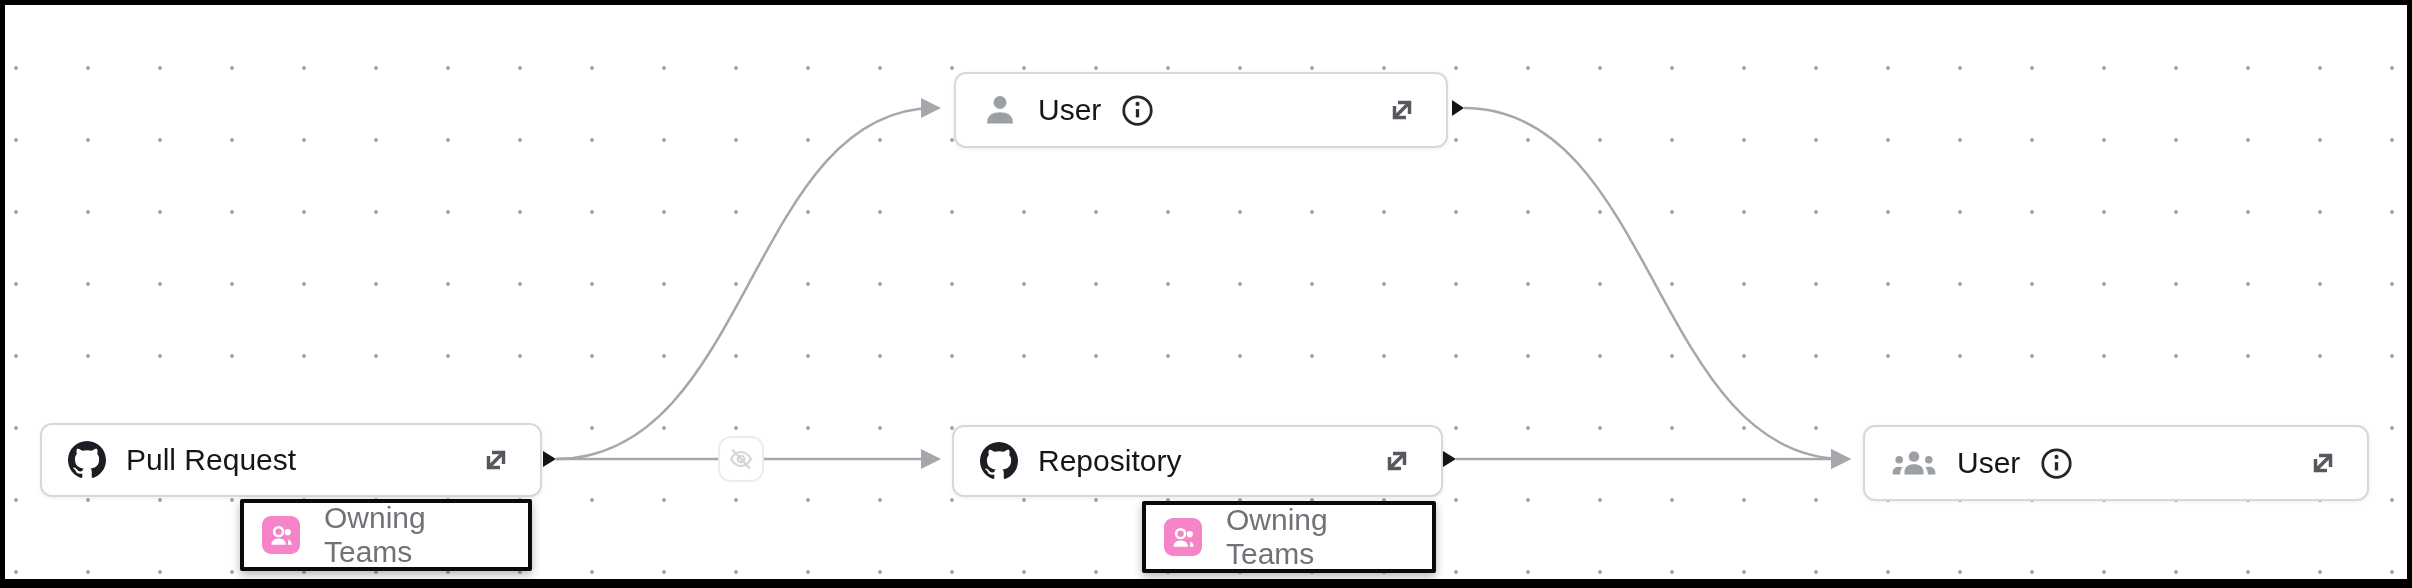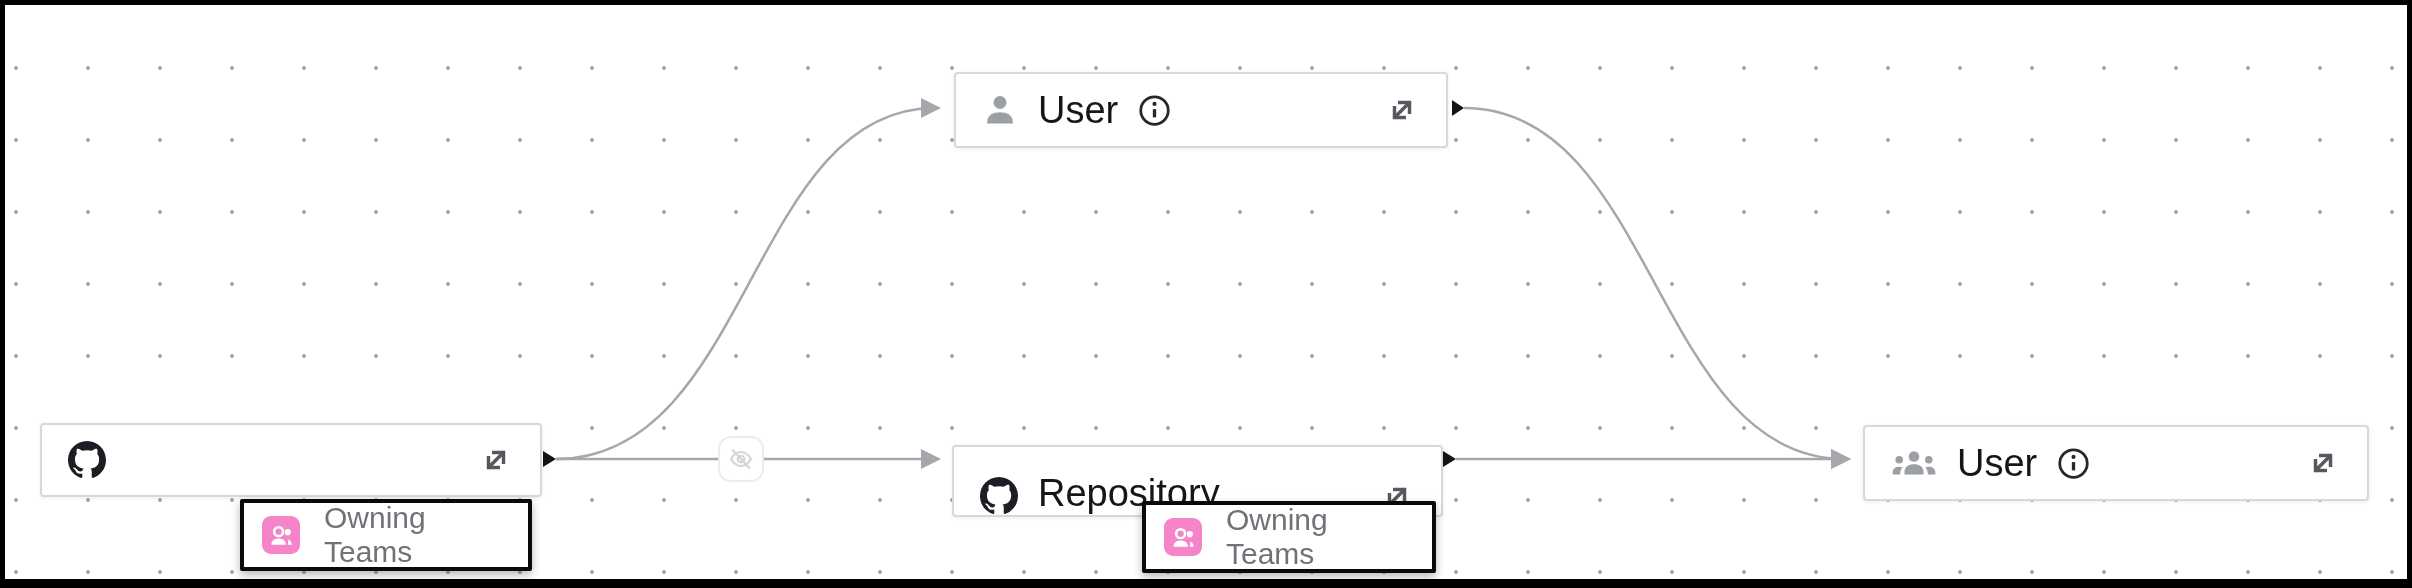--- a/index.html
+++ b/index.html
@@ -16,31 +16,31 @@
     font-family:"Liberation Sans",sans-serif;
     overflow:hidden;
   }
   .edges-layer{position:absolute;left:0;top:0;width:2402px;height:574px;}
   .edge{fill:none;stroke:#a6a6ac;stroke-width:2.5;}
   .handle{fill:#141416;}
   .node{
     position:absolute;
     background:#fff;
     border:2px solid #d8d8dc;
-    border-radius:4px;
+    border-radius:12px;
     display:flex;align-items:center;
     gap:20px;
     padding:0 26px;
     box-shadow:0 1px 4px rgba(0,0,0,.07);
-    font-size:38px;color:#161619;font-weight:500;
+    font-size:30px;color:#161619;font-weight:500;
     cursor:pointer;
   }
   .node-pull-request{left:35px;top:418px;width:502px;height:74px;}
   .node-user{left:949px;top:67px;width:494px;height:76px;}
-  .node-repository{left:947px;top:440px;width:491px;height:72px;align-items:flex-end;}
+  .node-repository{left:947px;top:420px;width:491px;height:72px;}
   .node-team{left:1858px;top:420px;width:506px;height:76px;}
   .node .label{white-space:nowrap;}
   .expand{margin-left:auto;display:flex;align-items:center;cursor:pointer;}
   .info{display:flex;align-items:center;cursor:pointer;}
   .chip{
     position:absolute;
     background:#fff;
     border:4px solid #0a0a0a;
     border-radius:2px;
     display:flex;align-items:center;gap:24px;
@@ -84,20 +84,21 @@
     <path class="edge" d="M1459,103 C1650,103 1650,454 1840,454" marker-end="url(#arrow)"></path>
     <polygon class="handle" points="538,446 551,454 538,462"></polygon>
     <polygon class="handle" points="1447,95 1459,103 1447,111"></polygon>
     <polygon class="handle" points="1438,446 1451,454 1438,462"></polygon>
   </svg>
 
   <div class="node node-pull-request">
     <svg class="icon" width="38" height="38" viewBox="0 0 16 16">
       <path fill="#1b1f24" d="M8 0C3.58 0 0 3.58 0 8c0 3.54 2.29 6.53 5.47 7.59.4.07.55-.17.55-.38 0-.19-.01-.82-.01-1.49-2.01.37-2.53-.49-2.69-.94-.09-.23-.48-.94-.82-1.13-.28-.15-.68-.52-.01-.53.63-.01 1.08.58 1.23.82.72 1.21 1.87.87 2.33.66.07-.52.28-.87.51-1.07-1.78-.2-3.64-.89-3.64-3.95 0-.87.31-1.59.82-2.15-.08-.2-.36-1.02.08-2.12 0 0 .67-.21 2.2.82.64-.18 1.32-.27 2-.27s1.36.09 2 .27c1.53-1.04 2.2-.82 2.2-.82.44 1.1.16 1.92.08 2.12.51.56.82 1.27.82 2.15 0 3.07-1.87 3.75-3.65 3.95.29.25.54.73.54 1.48 0 1.07-.01 1.93-.01 2.2 0 .21.15.46.55.38A8.01 8.01 0 0 0 16 8c0-4.42-3.58-8-8-8z"></path>
     </svg>
+    <span class="label">Pull Request</span>
     <span class="expand">
       <svg width="36" height="36" viewBox="0 0 24 24" fill="none" stroke="#55585e" stroke-width="2.3" stroke-linecap="square">
         <line x1="7.5" y1="16.5" x2="16.5" y2="7.5"></line>
         <polyline points="10.5,7 17,7 17,13.5" fill="none"></polyline>
         <polyline points="13.5,17 7,17 7,10.5" fill="none"></polyline>
       </svg>
     </span>
   </div>
 
   <div class="node node-user">

